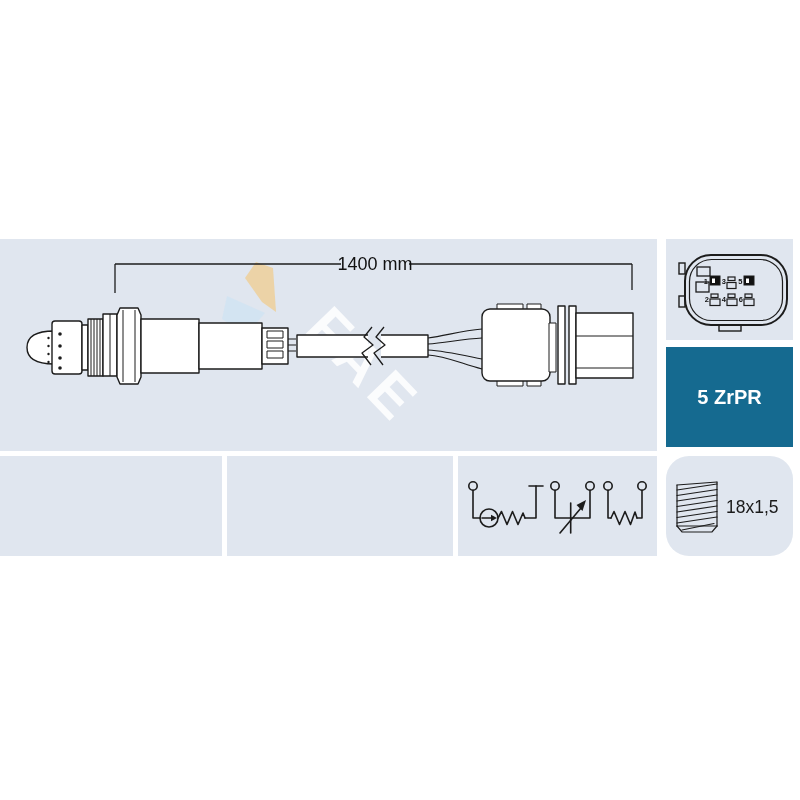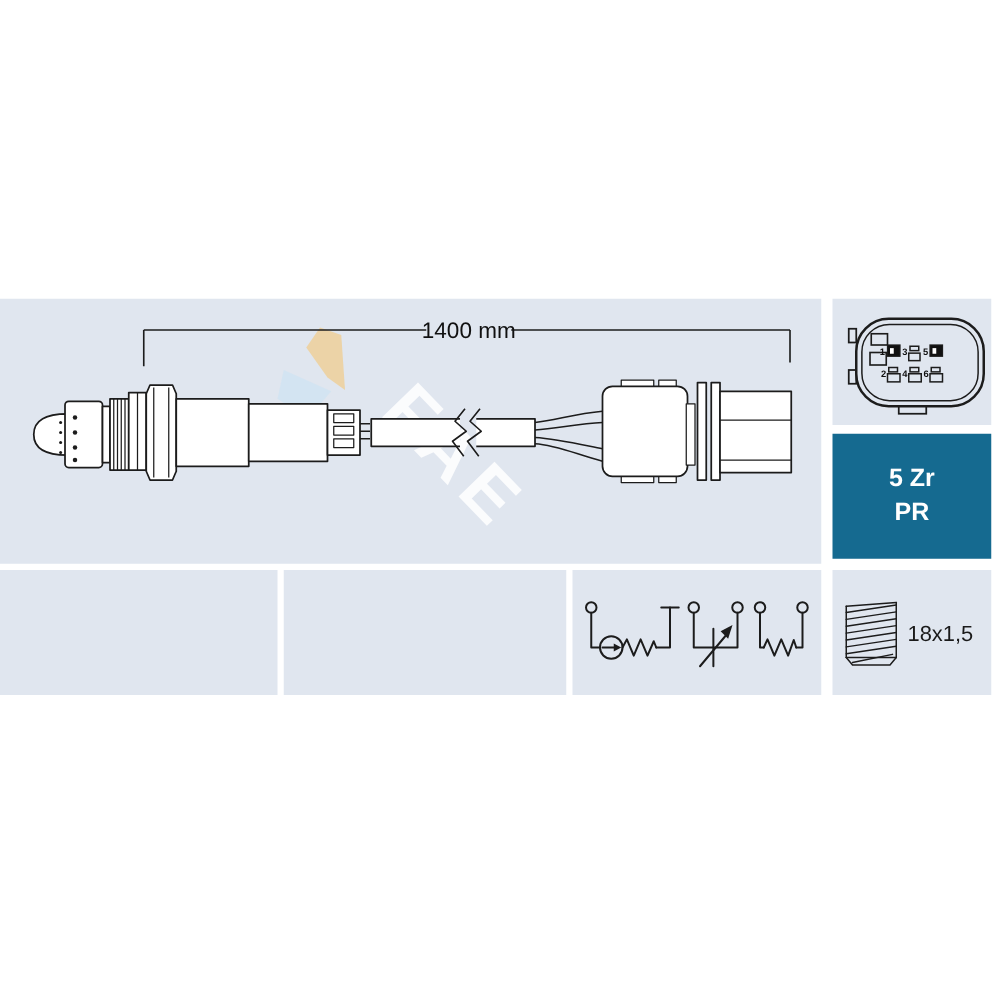--- a/index.html
+++ b/index.html
@@ -2,26 +2,26 @@
 <html><head>
 <meta charset="utf-8">
 <style>
   html,body{margin:0;padding:0;background:#fff;}
   .canvas{position:relative;width:800px;height:800px;background:#ffffff;overflow:hidden;
           font-family:"Liberation Sans",sans-serif;}
   .panel{position:absolute;background:#e0e6ef;}
   .panel-main{left:0;top:239px;width:657px;height:212px;}
   .panel-connector{left:666px;top:239px;width:127px;height:101px;}
   .panel-badge{left:666px;top:347px;width:127px;height:100px;background:#156a90;
-               display:flex;flex-direction:column;align-items:center;justify-content:center;}
+               display:flex;flex-direction:row;align-items:center;justify-content:center;}
   .badge-line{color:#ffffff;font-weight:bold;font-size:20px;line-height:27px;text-align:center;}
   .panel-empty-a{left:0;top:456px;width:222px;height:100px;}
   .panel-empty-b{left:227px;top:456px;width:226px;height:100px;}
   .panel-circuit{left:458px;top:456px;width:199px;height:100px;}
-  .panel-thread{left:666px;top:456px;width:127px;height:100px;}
+  .panel-thread{left:666px;top:456px;width:127px;height:100px;border-radius:23px;}
   svg{display:block;}
   svg text{font-family:"Liberation Sans",sans-serif;}
 </style>
 </head>
 <body>
 
 <div class="canvas">
 
   <div class="panel panel-main">
     <svg width="657" height="212" viewBox="0 0 657 212">

